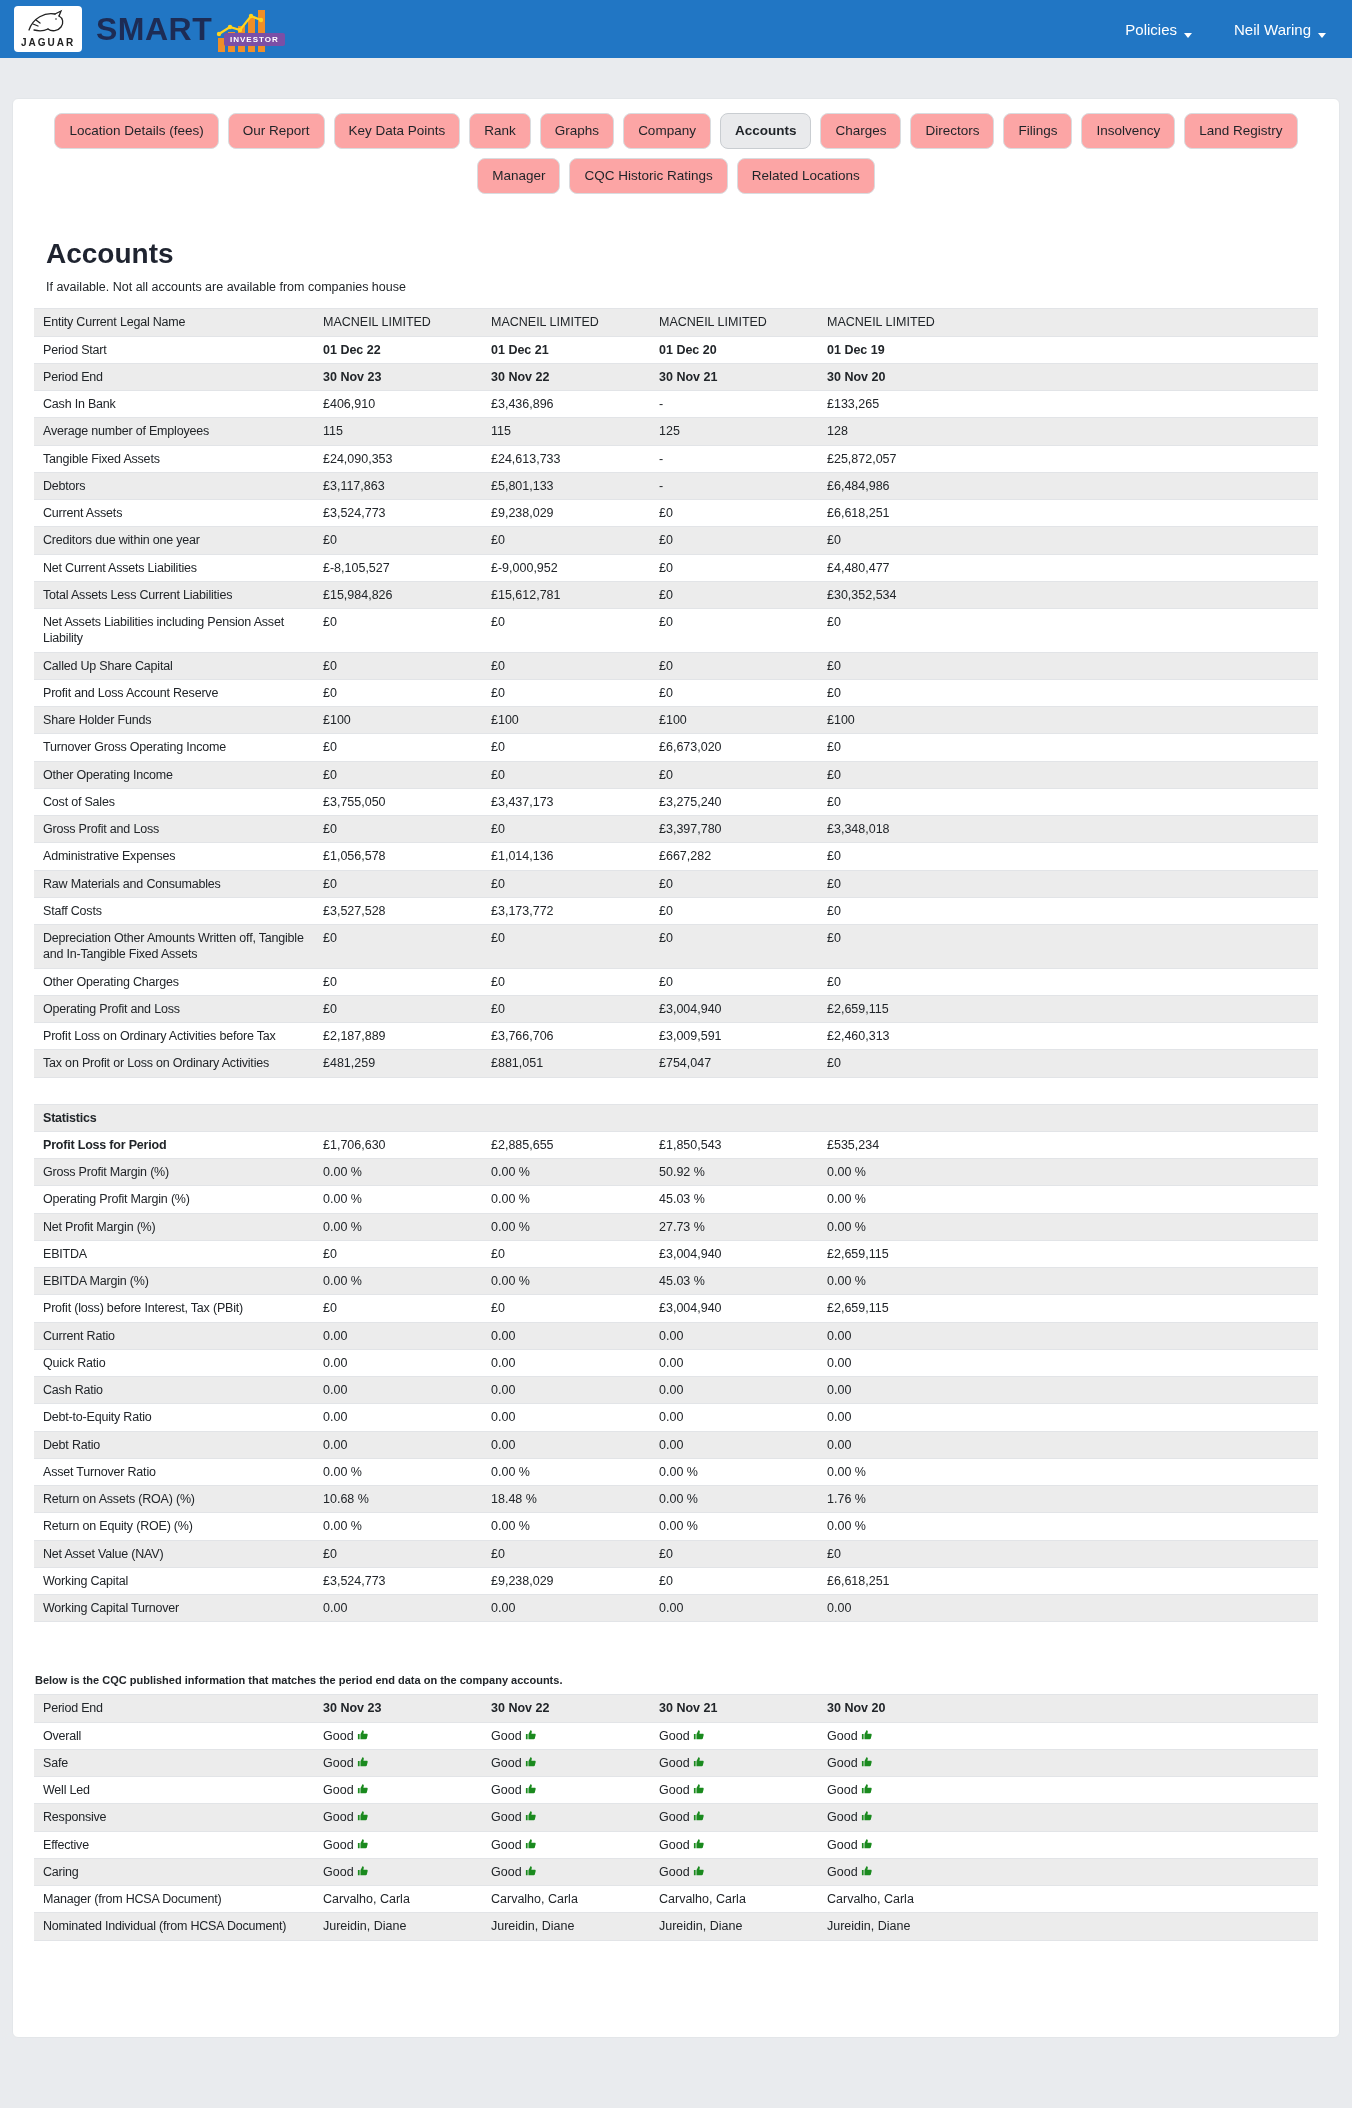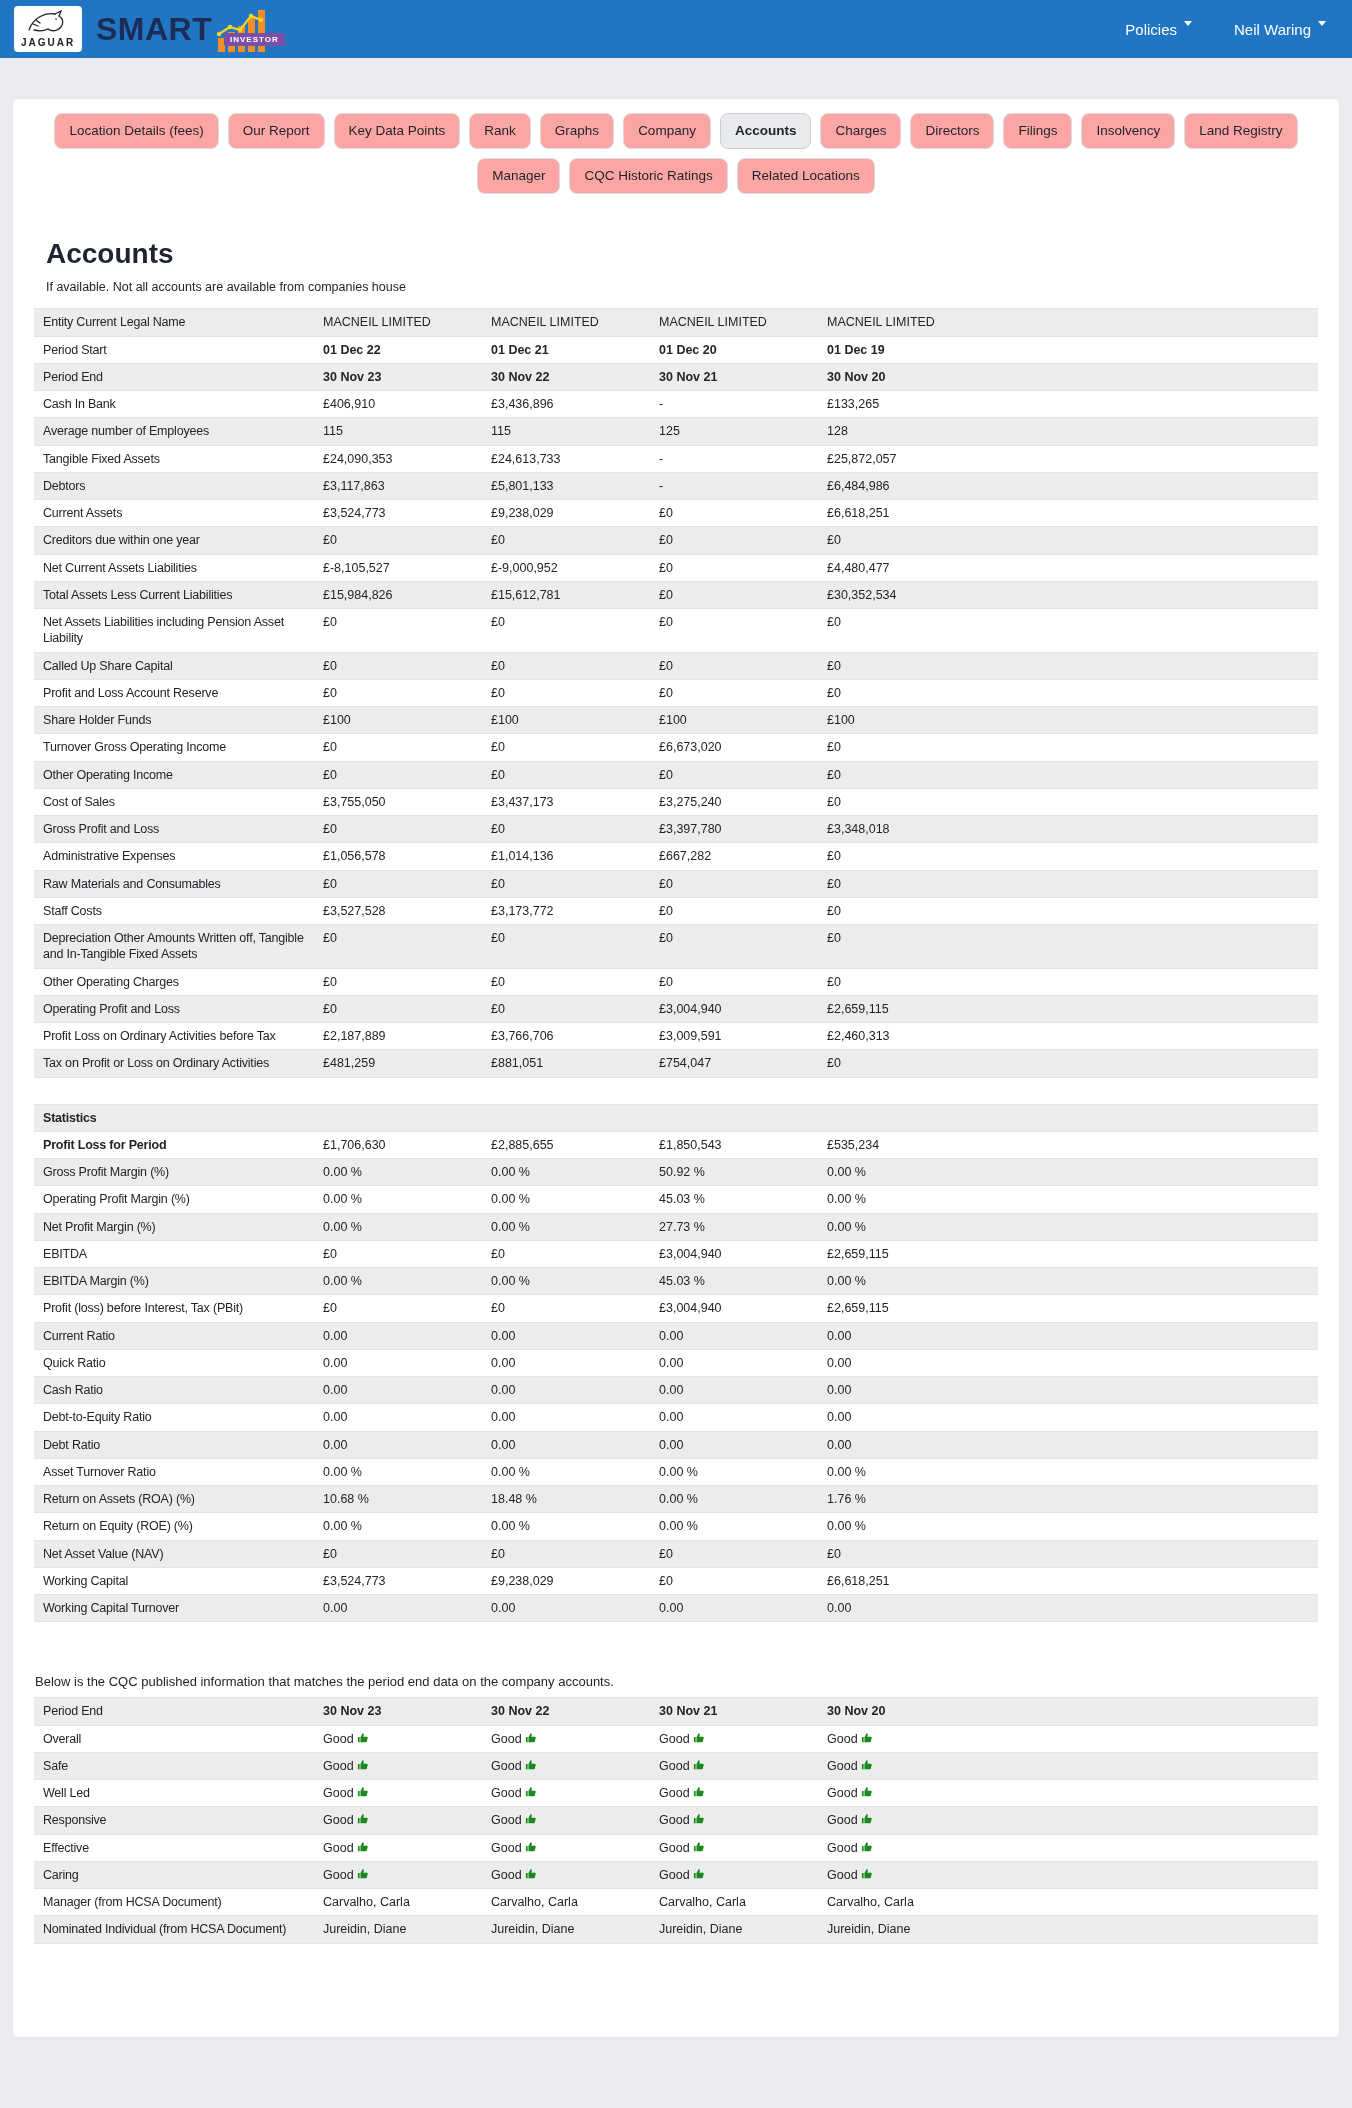--- a/index.html
+++ b/index.html
@@ -30,21 +30,21 @@
     font-size:32px; font-weight:800; color:#1d2c55; letter-spacing:0.5px;
     line-height:46px; font-family:"Liberation Sans", sans-serif;
   }
   .investor-badge {
     position:absolute; left:128px; bottom:6px;
     background:#7b4fa6; color:#fff; font-size:8px; font-weight:700;
     letter-spacing:1px; padding:2px 6px; border-radius:2px; z-index:2;margin-top:20px;
   }
   .nav-right { display:flex; align-items:center; gap:42px; }
   .nav-item {
-    color:#ffffff; font-size:15px; cursor:pointer; display:flex; align-items:flex-start; gap:7px;
+    color:#ffffff; font-size:15px; cursor:pointer; display:flex; align-items:flex-end; gap:7px;
   }
   .caret {
     width:0; height:0; border-left:4px solid transparent; border-right:4px solid transparent;
     border-top:5px solid #ffffff; display:inline-block;
   }
 
   
   .card {
     background:#ffffff; margin:40px 12px 40px 12px; border-radius:6px;
     border:1px solid #e3e6e9;
@@ -73,21 +73,21 @@
   }
   .data-table td {
     padding:5px 9px; line-height:1.3; border-bottom:1px solid #e2e4e7;
     vertical-align:top; word-wrap:break-word;
   }
   .data-table tbody tr:nth-child(odd) td { background:#ececec; }
   .label-cell { letter-spacing:-0.2px; }
   .bold { font-weight:700; }
   .section-title { font-weight:700; }
   #statistics-table { margin-top:26px; }
-  .cqc-intro { font-size:13px; font-weight:400; margin:52px 0 8px 1px; }
+  .cqc-intro { font-size:11px; font-weight:700; margin:52px 0 8px 1px; }
   .thumb { width:12px; height:12px; fill:#1a8a1e; vertical-align:-1px; margin-left:3px; }
 
   .footer-space { height:2px; }
 </style>
 </head>
 <body>
 
 <div class="page">
 
   <div class="navbar">

